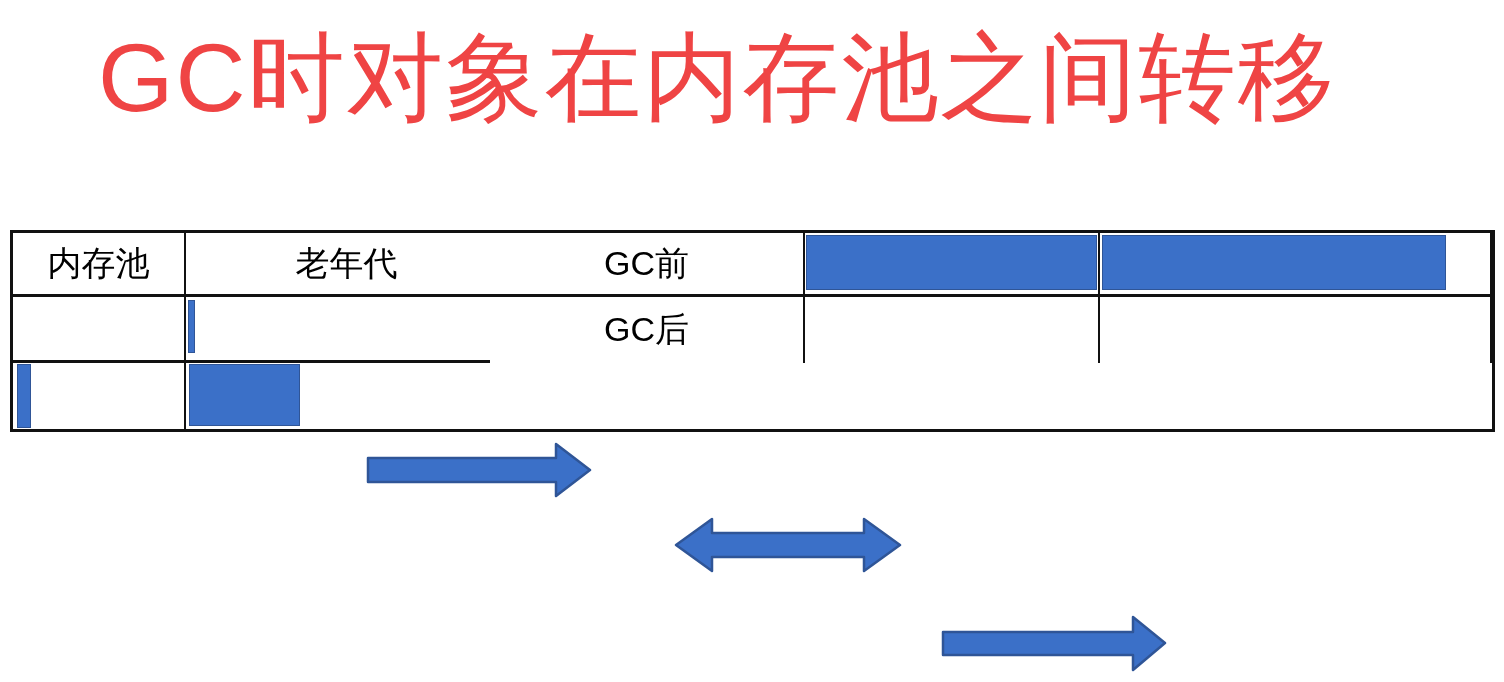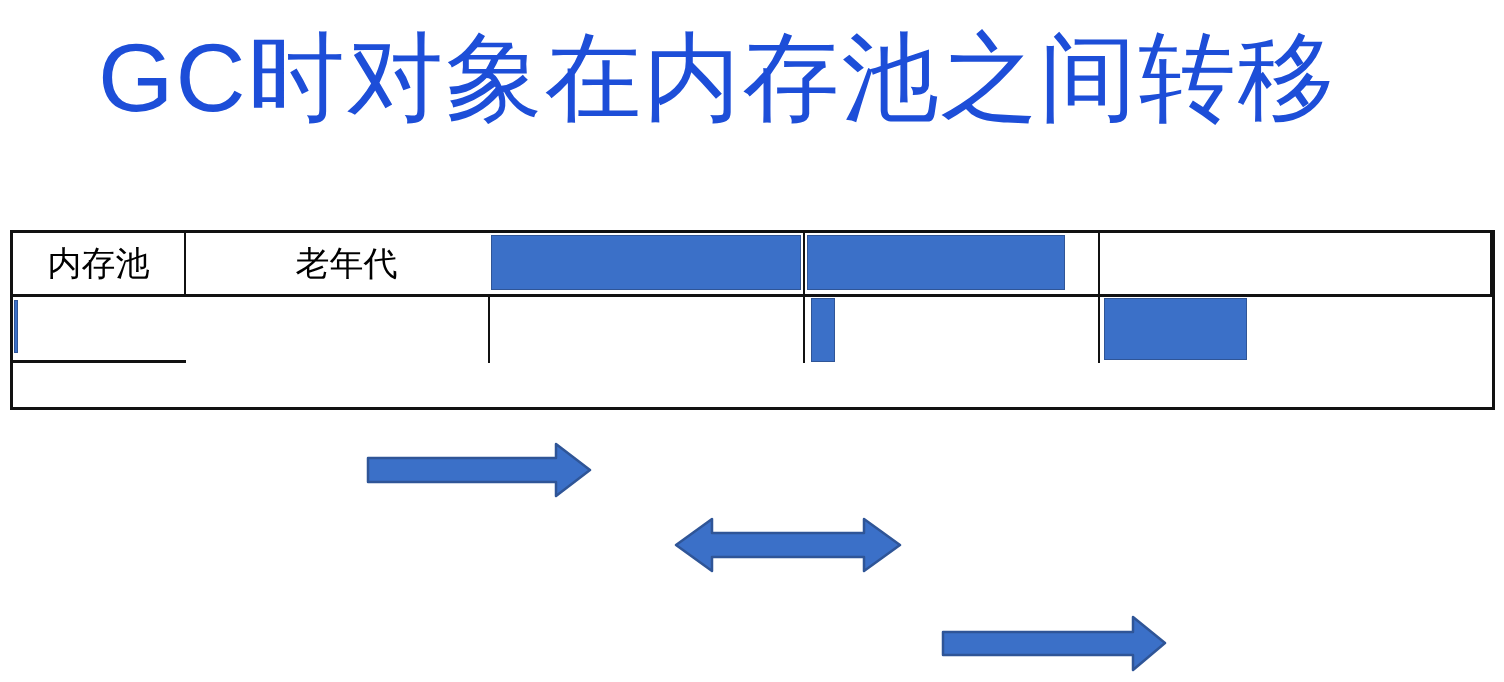--- a/index.html
+++ b/index.html
@@ -6,30 +6,30 @@
   html, body { width: 1504px; height: 682px; background: #ffffff; overflow: hidden; }
   body { position: relative; font-family: "Liberation Sans", "DejaVu Sans", sans-serif; color: #000; }
 
   .slide-title {
     position: absolute;
     left: 98px;
     top: 14px;
     font-size: 97px;
     font-weight: 200;
     letter-spacing: 2px;
-    color: #1d4ed8;
+    color: #ef4444;
     white-space: nowrap;
   }
 
   .gc-table {
     position: absolute;
     left: 10px;
     top: 230px;
     width: 1485px;
-    height: 180px;
+    height: 202px;
     border: 3px solid #111;
     display: grid;
     grid-template-columns: 173px 304px 315px 295px auto;
     grid-template-rows: 64px 66px auto;
     background: #fff;
   }
   .cell {
     position: relative;
     border-right: 2px solid #111;
     border-bottom: 3px solid #111;
@@ -55,31 +55,33 @@
 </head>
 <body>
 
 <div class="slide-title">GC时对象在内存池之间转移</div>
 
 <div class="gc-table">
 
   <div class="cell">内存池</div>
   <div class="cell last-col">老年代</div>
 
+  <div class="cell">GC前</div>
   <div class="cell">
     <div class="occupancy-bar" style="left: 0.3%; width: 99.2%; top: 4%; height: 89%; background: rgb(59, 112, 200); border-color: rgb(47, 85, 151);"></div>
   </div>
   <div class="cell">
     <div class="occupancy-bar" style="left: 0.6%; width: 88%; top: 4%; height: 89%; background: rgb(59, 112, 200); border-color: rgb(47, 85, 151);"></div>
   </div>
   <div class="cell"></div>
   <div class="cell last-col">
     <div class="occupancy-bar" style="left: 0.6%; width: 2.3%; top: 4%; height: 85%; background: rgb(59, 112, 200); border-color: rgb(47, 85, 151);"></div>
   </div>
 
+  <div class="cell last-row">GC后</div>
   <div class="cell last-row"></div>
   <div class="cell last-row"></div>
   <div class="cell last-row">
     <div class="occupancy-bar" style="left: 2.1%; width: 8.2%; top: 2%; height: 96%; background: rgb(59, 112, 200); border-color: rgb(47, 85, 151);"></div>
   </div>
   <div class="cell last-col last-row">
     <div class="occupancy-bar" style="left: 0.9%; width: 36.6%; top: 2%; height: 93%; background: rgb(59, 112, 200); border-color: rgb(47, 85, 151);"></div>
   </div>
 </div>
 

